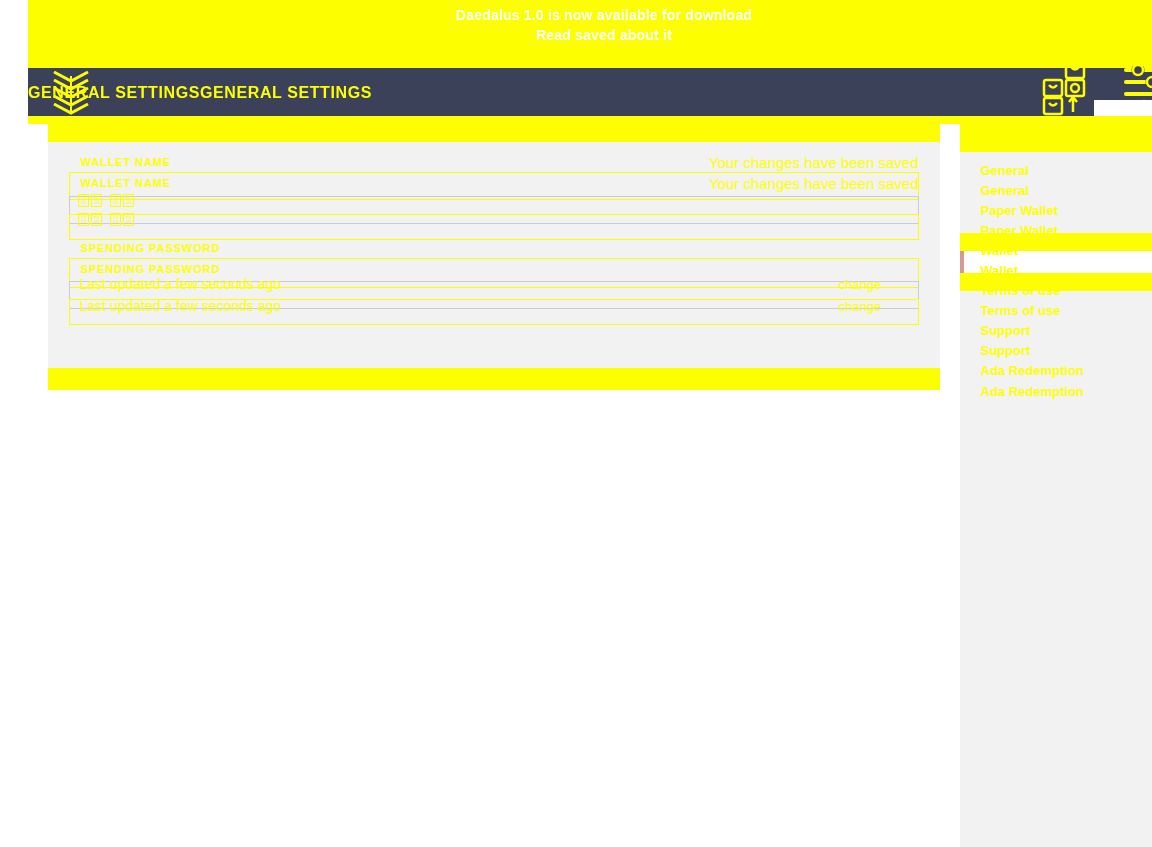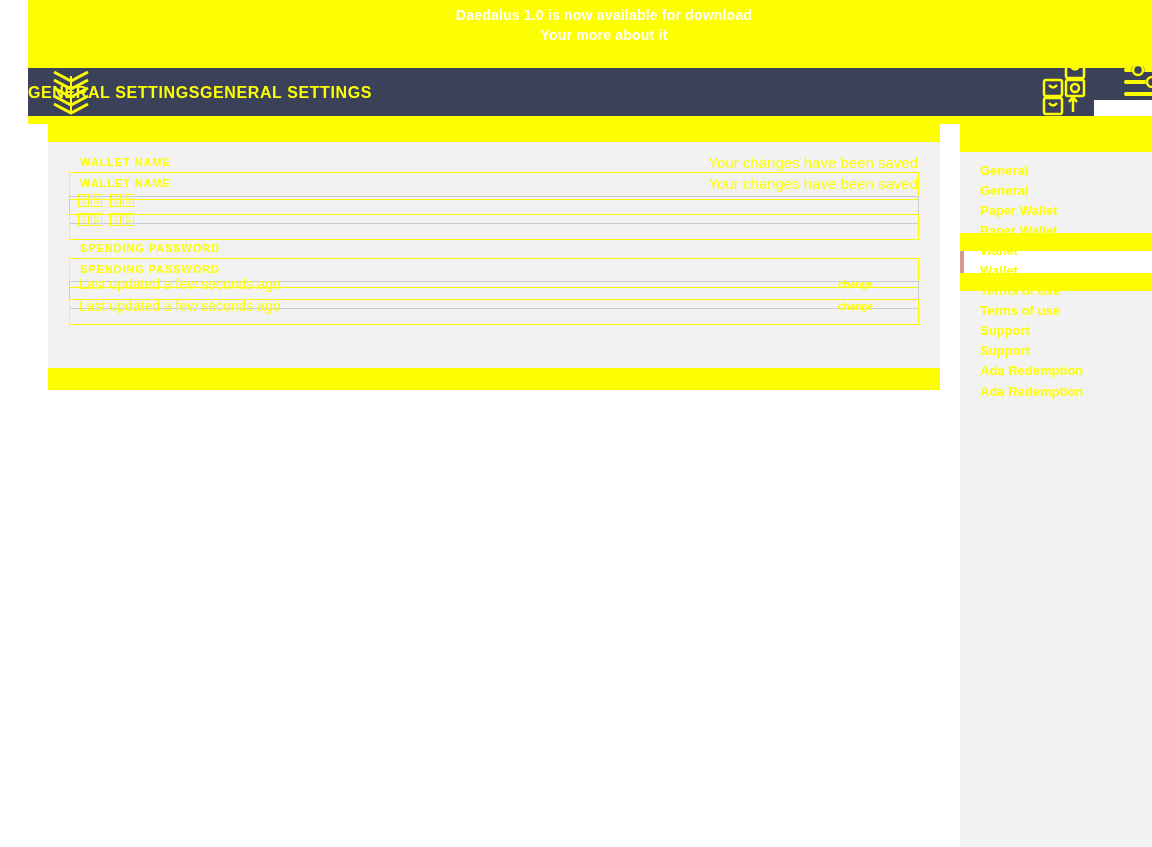--- a/index.html
+++ b/index.html
@@ -217,25 +217,24 @@
     position: absolute;
     color: #fdff00;
     font-size: 14px;
     line-height: 18px;
     white-space: nowrap;
   }
 
   .change-link {
     position: absolute;
     color: #fdff00;
-    font-size: 10px;
+    font-size: 13px;
     line-height: 19px;
     white-space: nowrap;
     cursor: pointer;
-    font-weight: bold;
   }
 
   
   .sidebar {
     position: absolute;
     left: 932px;
     top: 124px;
     width: 200px;
     height: 723px;
     background: #f2f2f3;
@@ -284,21 +283,21 @@
     background: #d6998f;
   }
 </style>
 </head>
 <body>
 
 <div id="app">
 
   <div class="news-banner">
     <div class="news-line">Daedalus 1.0 is now available for download</div>
-    <div class="news-line">Your more about it</div>
+    <div class="news-line">Read saved about it</div>
   </div>
 
   <div class="topbar"></div>
 
   <div class="logo-wrap">
     <svg width="42" height="46" viewBox="0 0 42 46" xmlns="http://www.w3.org/2000/svg">
       <g fill="none" stroke="#fdff00" stroke-width="3">
         <path d="M4 2 L21 11 L38 2"></path>
         <path d="M4 10 L21 19 L38 10"></path>
         <path d="M4 18 L21 27 L38 18"></path>

